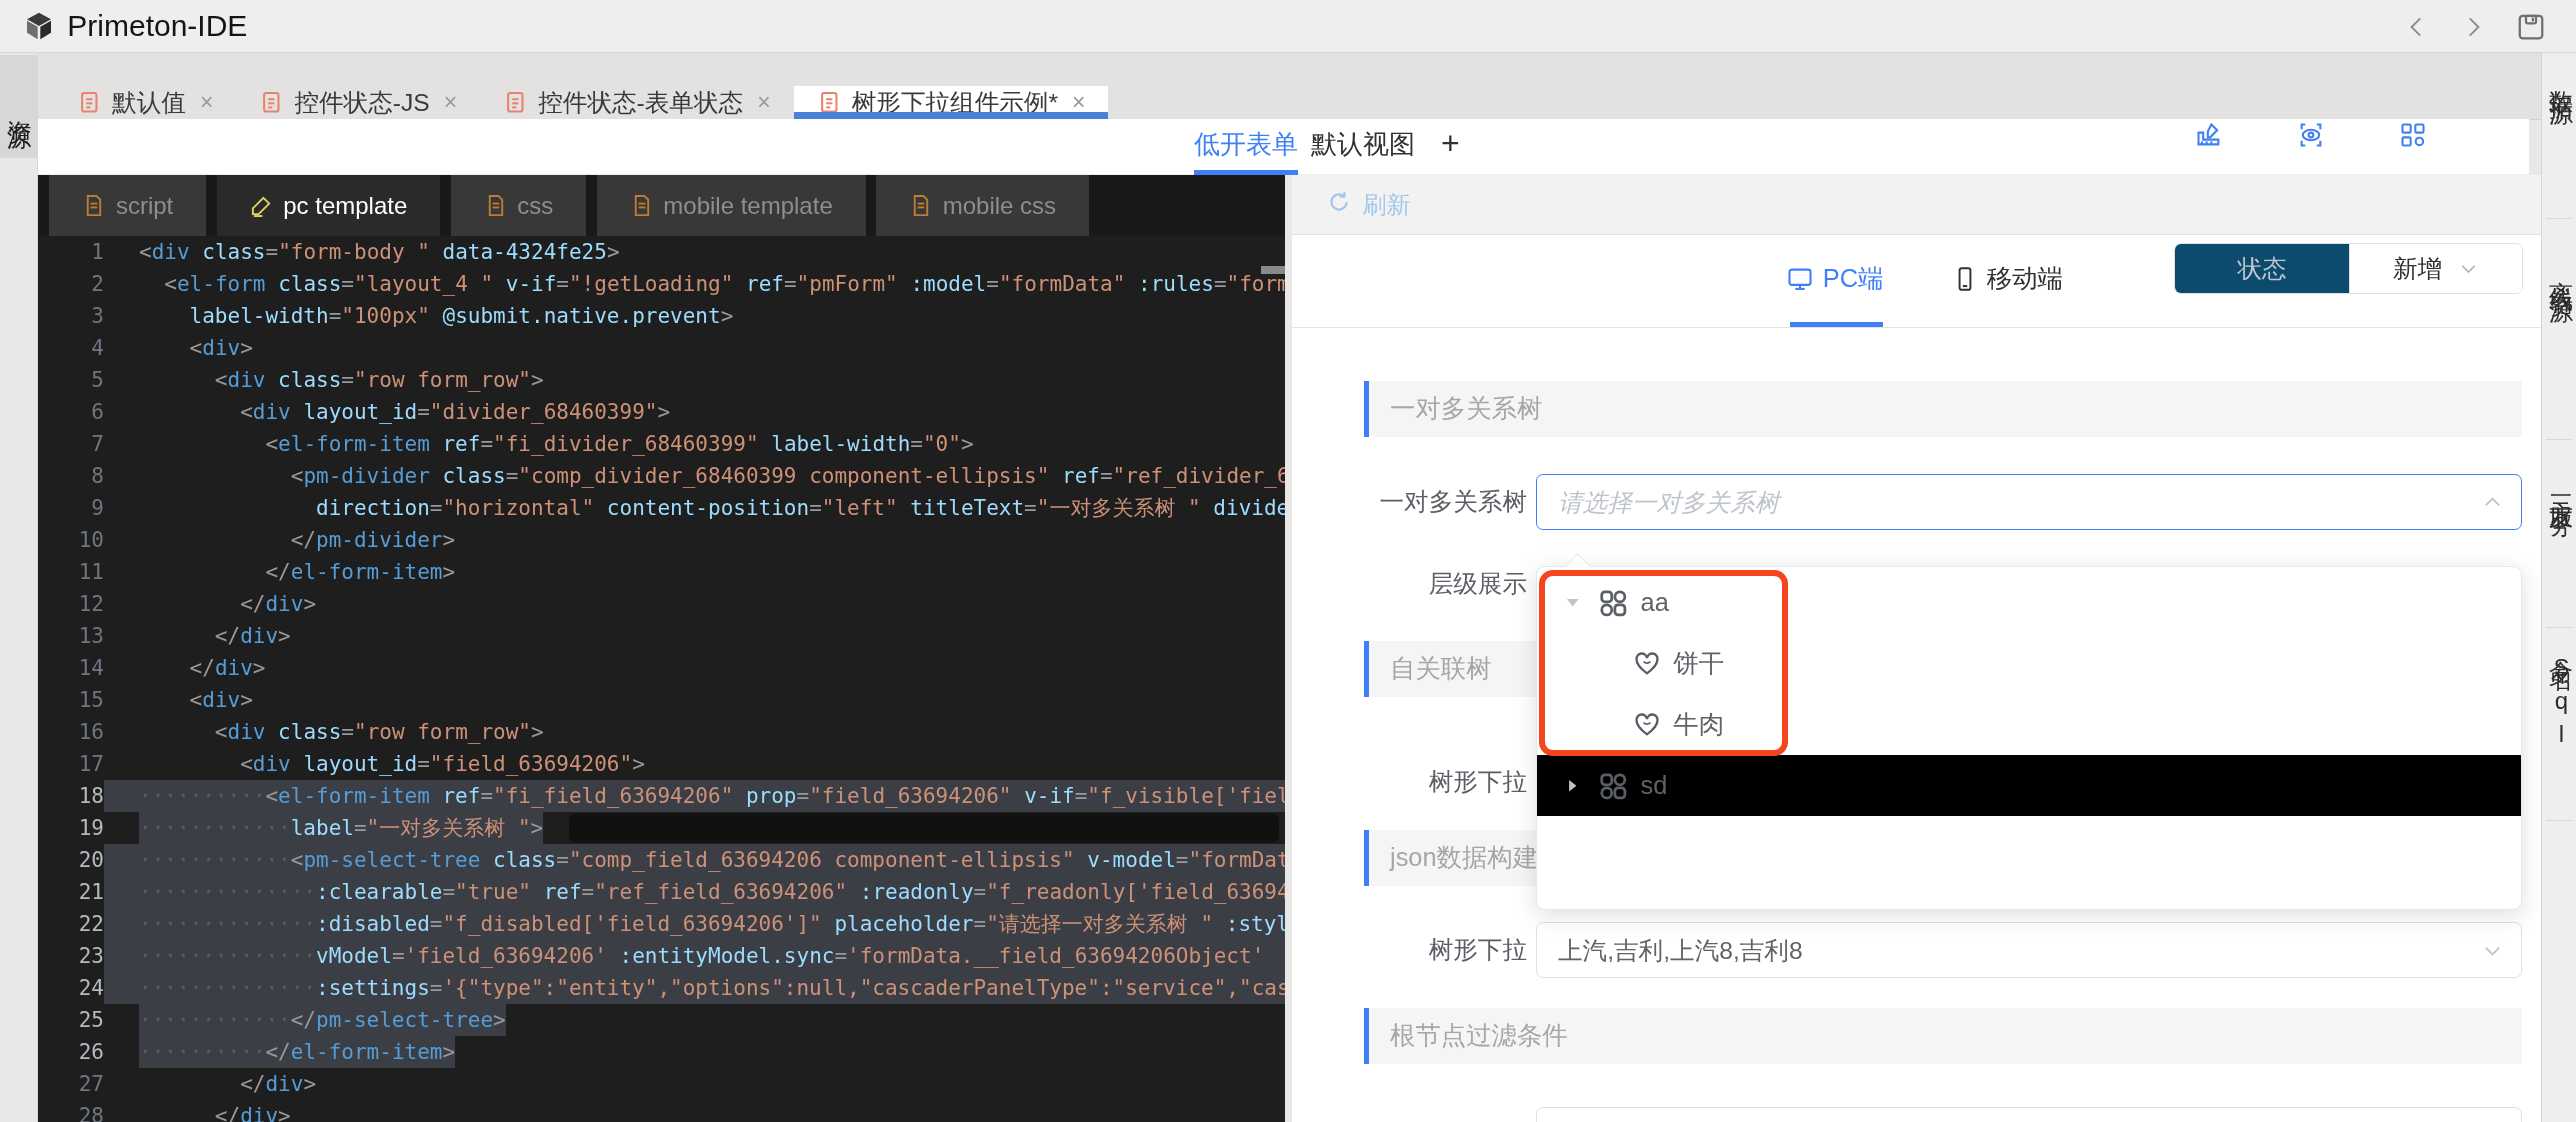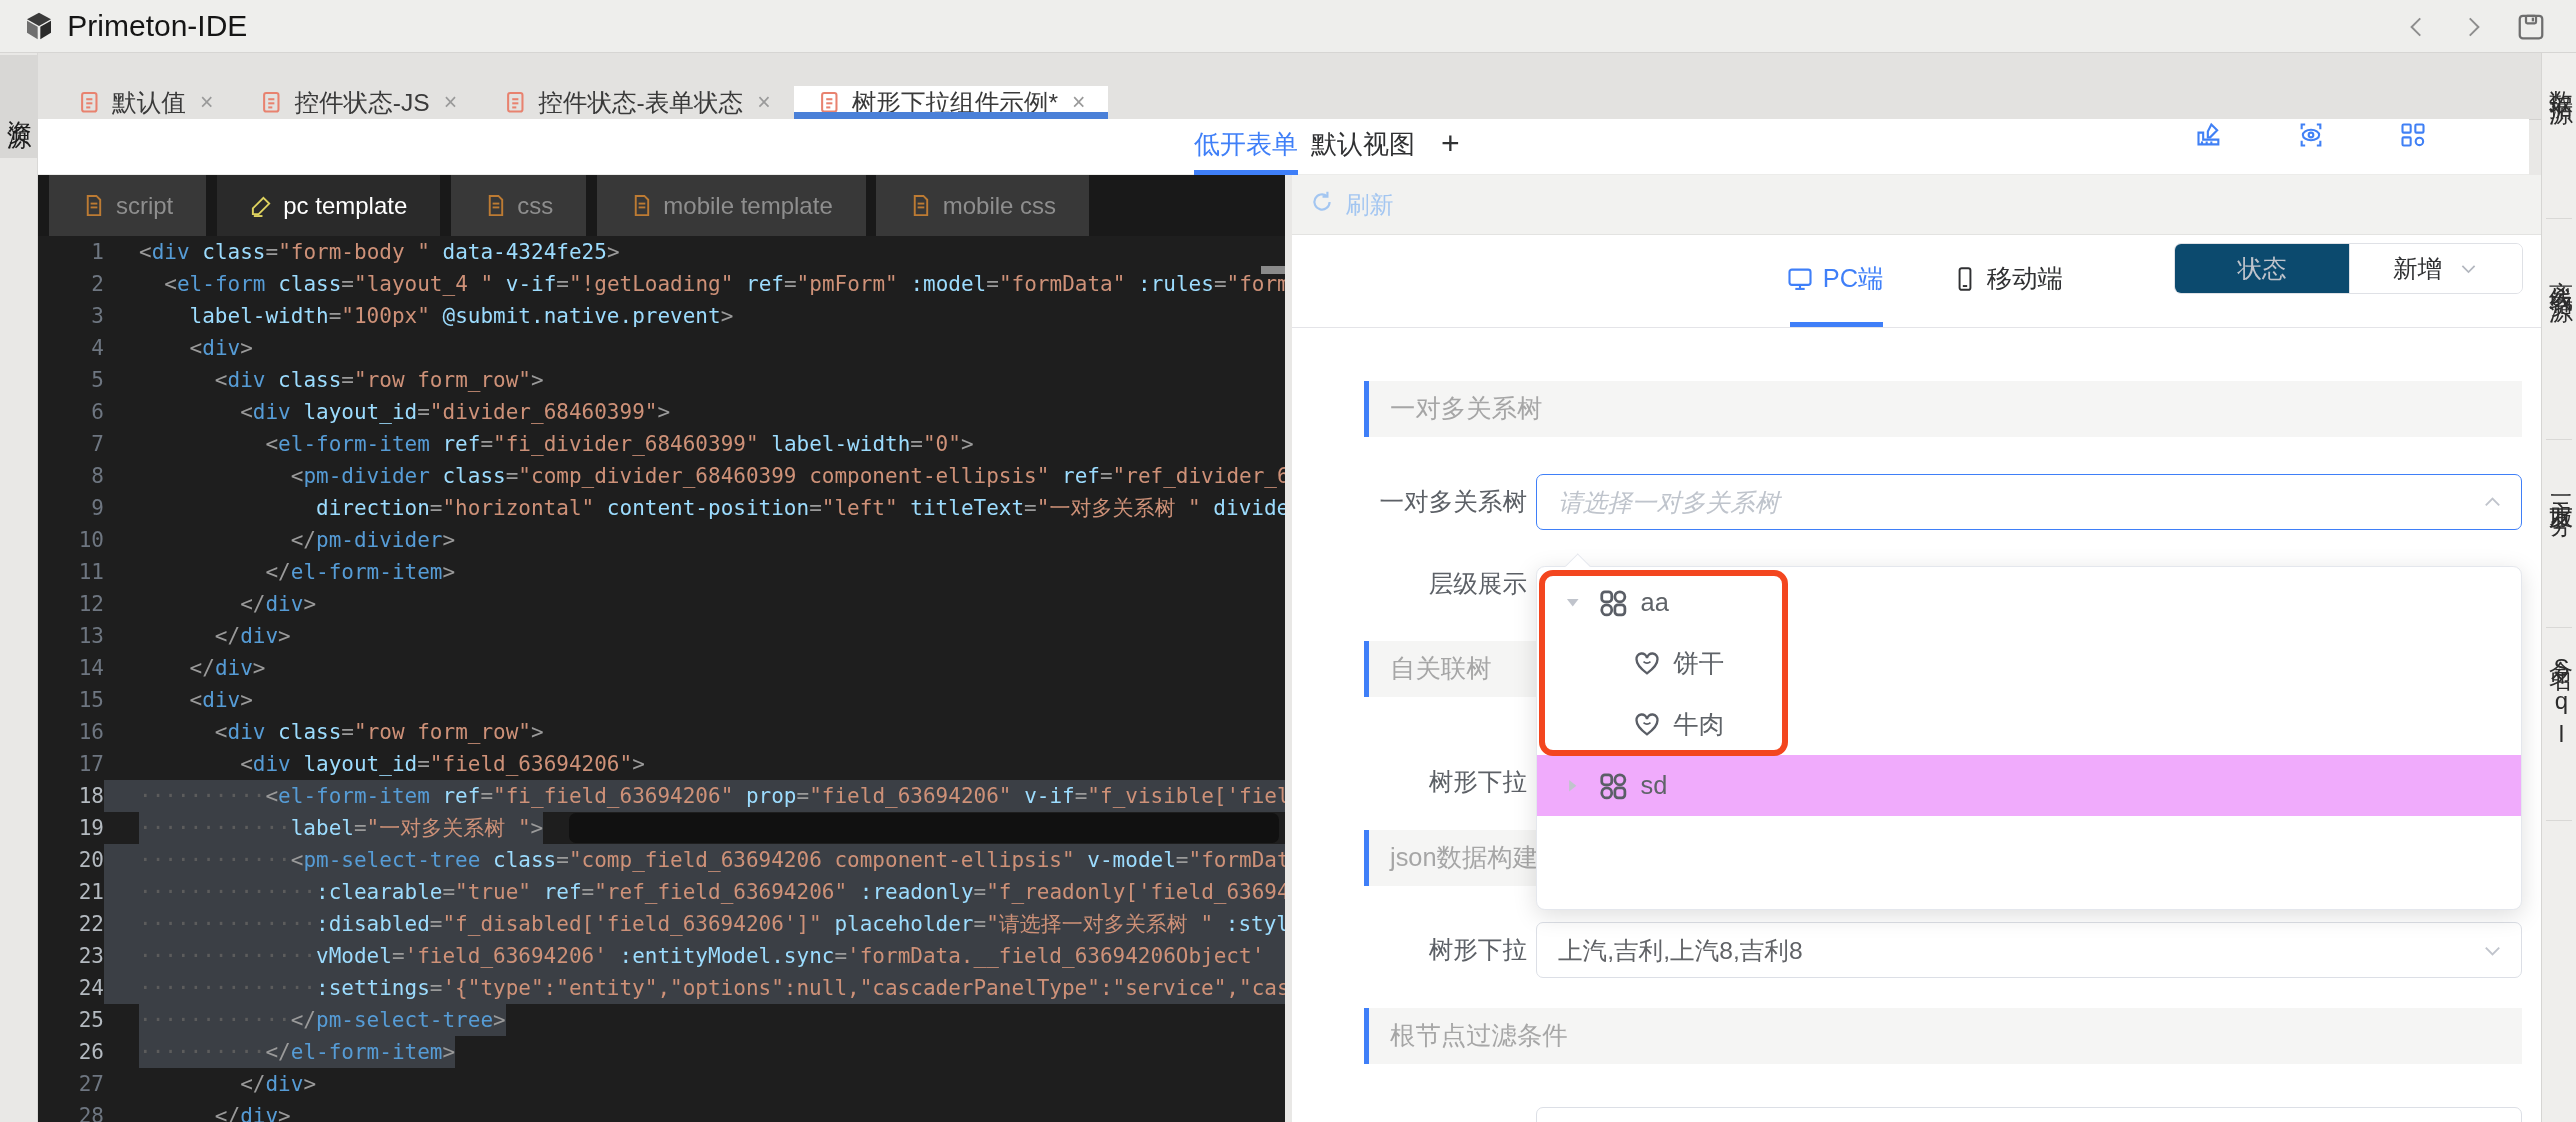--- a/index.html
+++ b/index.html
@@ -55,21 +55,21 @@
   .selbg { background:#3b3f45; display:inline-block; }
   .tailbox { position:absolute; left:465px; right:7px; top:0.9px; bottom:0.9px; background:#111111; border-radius:7px; }
   .pu { color:#9a9a9a; } .tg { color:#569cd6; } .at { color:#9cdcfe; } .st { color:#ce9178; } .ws { color:#5c5c5c; }
   .ed-thumb { position:absolute; right:0; top:91px; width:25.4px; height:8px; background:#8a8a8a; }
 
   .gap { position:absolute; left:1285px; top:175px; width:7px; height:947px; background:#e9e8e6; }
 
   
   .preview { position:absolute; left:1292px; top:175px; width:1249px; height:947px; background:#ffffff; overflow:hidden; }
   .refresh-bar { position:absolute; left:0; top:0; width:100%; height:60px; background:#f2f2f0; border-bottom:0.9px solid #e3e3e1; }
-  .refresh-btn { position:absolute; left:17px; top:0; height:60px; display:flex; align-items:center; gap:10.5px;
+  .refresh-btn { position:absolute; left:34px; top:0; height:60px; display:flex; align-items:center; gap:10.5px;
     font-size:24px; color:#a3c6f1; cursor:pointer;text-align:center; }
   .device-row { position:absolute; left:0; top:60px; width:100%; height:93px; background:#fff; border-bottom:0.9px solid #e4e4e8; }
   .device-tab { position:absolute; top:0; height:88px; display:flex; align-items:center; gap:8.8px; font-size:25.4px; cursor:pointer; }
   .device-tab.active { color:#3f7ff8; }
   .device-tab.inactive { color:#303133; }
   .dev-underline { position:absolute; left:498px; bottom:0; width:93px; height:5.3px; background:#3f7ff8; }
   .state-ctl { position:absolute; left:882px; top:8px; width:349px; height:51px; display:flex;
     border:0.9px solid #dfe1e6; border-radius:7px; overflow:hidden; }
   .state-label { width:175px; background:#0c4a6e; color:#bfc3cb; font-size:24.6px; display:flex; align-items:center; justify-content:center; border-right:0.9px solid #dfe1e6; }
   .state-value { flex:1; background:#fff; color:#303133; font-size:24.6px; display:flex; align-items:center; justify-content:center; gap:16px; cursor:pointer; }
@@ -83,21 +83,21 @@
   .inp .chv { position:absolute; right:17.5px; display:flex; }
   .inp.focus { border-color:#3f7ff8;font-style:italic; }
   .ph { color:#bfc4cc; }
 
   .dropdown { position:absolute; left:244px; top:238px; width:986px; height:344px; background:#fff;
     border:1.8px solid #e4e7ed; border-radius:8.8px; box-shadow:0 5.3px 23px rgba(0,0,0,.13); z-index:4; }
   .dd-arrow { position:absolute; left:32px; top:-9.6px; width:17.5px; height:17.5px; background:#fff;
     border-left:1.8px solid #e4e7ed; border-top:1.8px solid #e4e7ed; transform:rotate(45deg); }
   .dd-rows { position:absolute; left:0; top:5.3px; width:100%; }
   .dd-row { height:61px; display:flex; align-items:center; font-size:25.4px; color:#5f6368; cursor:pointer; }
-  .dd-row.hover { background:#f0abfc; }
+  .dd-row.hover { background:#000000; }
   .dd-row .caret { width:26px; margin-left:23px; display:flex; justify-content:center; }
   .dd-row .nicon { margin-left:12.3px; display:flex; }
   .dd-row .nlbl { margin-left:12.3px; }
   .dd-row.leaf .nicon { margin-left:96px; }
   .annotation { position:absolute; left:247px; top:242px; width:249px; height:186px;
     border:6.1px solid #f3461f; border-radius:14px; z-index:5; }
 
   
   .right-rail { position:absolute; left:2541px; top:53px; width:35px; height:1070px; background:#efeeec; border-left:0.9px solid #d6d5d3; }
   .rr-item { position:absolute; left:0; width:35px; display:flex; justify-content:center; font-size:24px; color:#2c2c2c; cursor:pointer; }

